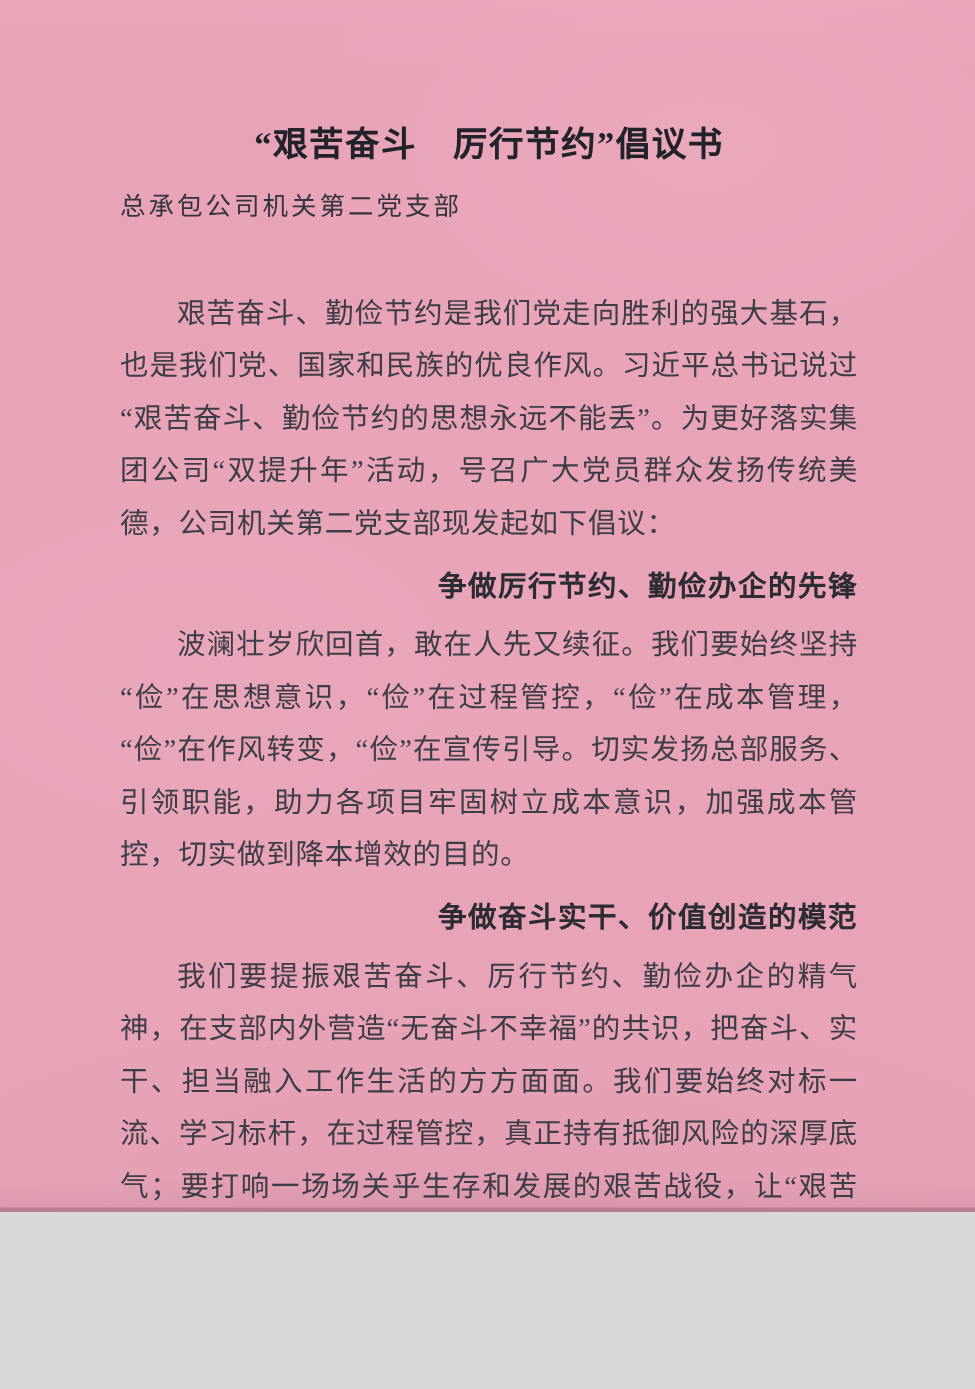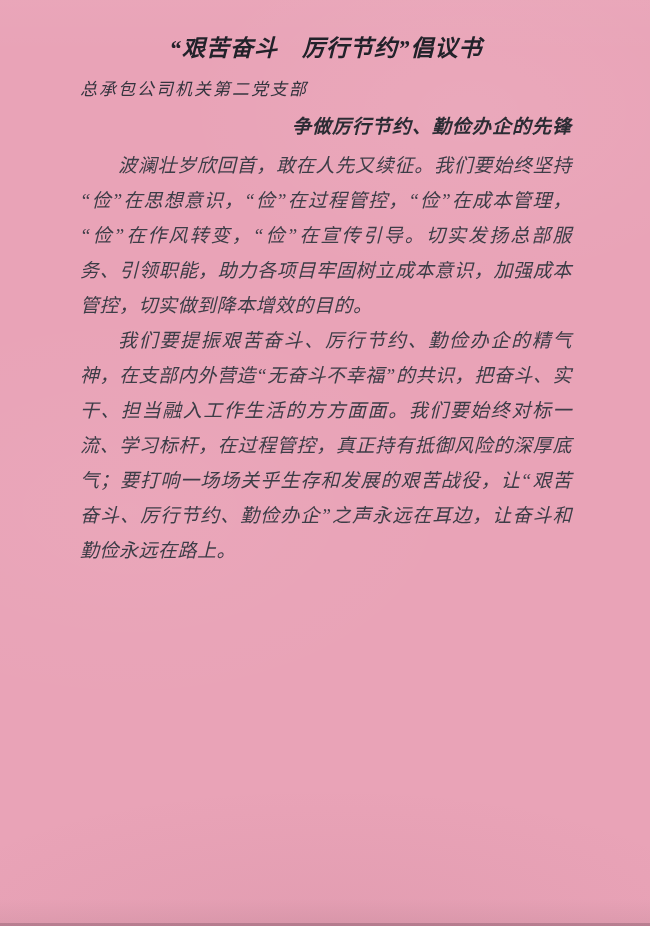--- a/index.html
+++ b/index.html
@@ -3,35 +3,34 @@
 <meta charset="utf-8">
 <style>
   html, body {
     margin: 0;
     padding: 0;
     background: #d8d8d8;
   }
   .paper {
     position: relative;
     width: 650px;
-    height: 926px;
+    height: 808px;
     margin: 0;
     overflow: hidden;
     box-sizing: border-box;
-    padding: 32px 78px 0 80px;
+    padding: 80px 78px 0 80px;
     
     background:
       radial-gradient(ellipse 420px 260px at 72% 12%, rgba(255,255,255,0.06), rgba(255,255,255,0) 70%),
       radial-gradient(ellipse 500px 300px at 20% 55%, rgba(255,255,255,0.04), rgba(255,255,255,0) 70%),
       radial-gradient(ellipse 600px 200px at 50% 100%, rgba(120,60,85,0.06), rgba(120,60,85,0) 70%),
       linear-gradient(to bottom, rgba(255,255,255,0.03), rgba(0,0,0,0) 6%, rgba(0,0,0,0) 97%, rgba(0,0,0,0.05)),
       #e9a3b7;
     font-family: "Liberation Serif", "DejaVu Serif", serif;
     color: #3d3d47;
-    font-style: italic;
   }
   .paper::after {
     
     content: "";
     position: absolute;
     left: 0; right: 0; bottom: 0;
     height: 3px;
     background: rgba(60, 30, 45, 0.22);
     pointer-events: none;
   }
@@ -77,20 +76,22 @@
   }
 </style>
 </head>
 <body>
 
 <div class="paper">
   <h1 class="doc-title">“艰苦奋斗　厉行节约”倡议书</h1>
 
   <h2 class="doc-subtitle">总承包公司机关第二党支部</h2>
 
+  <p class="para first">艰苦奋斗、勤俭节约是我们党走向胜利的强大基石，也是我们党、国家和民族的优良作风。习近平总书记说过“艰苦奋斗、勤俭节约的思想永远不能丢”。为更好落实集团公司“双提升年”活动，号召广大党员群众发扬传统美德，公司机关第二党支部现发起如下倡议：</p>
 
   <h3 class="section-heading">争做厉行节约、勤俭办企的先锋</h3>
 
   <p class="para">波澜壮岁欣回首，敢在人先又续征。我们要始终坚持“俭”在思想意识，“俭”在过程管控，“俭”在成本管理，“俭”在作风转变，“俭”在宣传引导。切实发扬总部服务、引领职能，助力各项目牢固树立成本意识，加强成本管控，切实做到降本增效的目的。</p>
 
+  <h3 class="section-heading">争做奋斗实干、价值创造的模范</h3>
 
   <p class="para">我们要提振艰苦奋斗、厉行节约、勤俭办企的精气神，在支部内外营造“无奋斗不幸福”的共识，把奋斗、实干、担当融入工作生活的方方面面。我们要始终对标一流、学习标杆，在过程管控，真正持有抵御风险的深厚底气；要打响一场场关乎生存和发展的艰苦战役，让“艰苦奋斗、厉行节约、勤俭办企”之声永远在耳边，让奋斗和勤俭永远在路上。</p>
 </div>
 
 </body></html>

